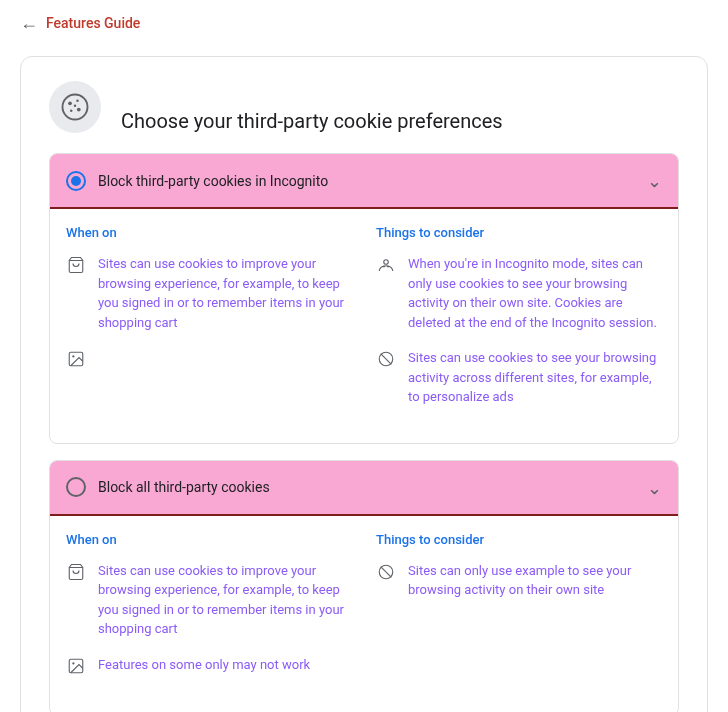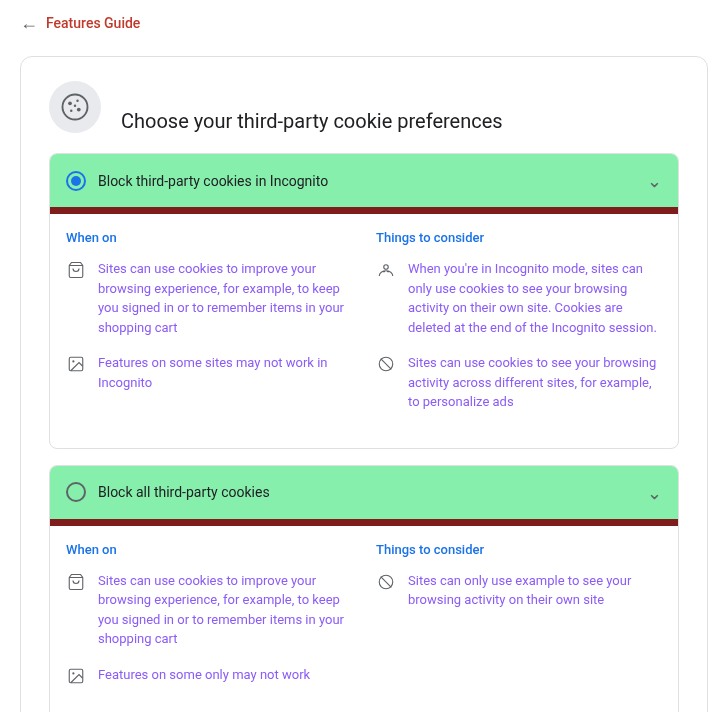--- a/index.html
+++ b/index.html
@@ -78,21 +78,21 @@
       border: 1px solid #e0e0e0;
       border-radius: 8px;
       margin-bottom: 16px;
       overflow: hidden;
     }
     .option-header {
       display: flex;
       align-items: center;
       padding: 16px 16px 16px 16px;
       cursor: pointer;
-      background: #86efac;
+      background: #f9a8d4;
       justify-content: space-between;
     }
     .option-header-left {
       display: flex;
       align-items: center;
       gap: 12px;
     }
     .radio-btn {
       width: 20px;
       height: 20px;
@@ -121,21 +121,21 @@
     .chevron {
       color: #5f6368;
       font-size: 18px;
       transform: rotate(180deg);
     }
     .option-content {
       padding: 0 16px 20px 16px;
       display: grid;
       grid-template-columns: 1fr 1fr;
       gap: 0 24px;
-      border-top: 7px solid #7f1d1d;
+      border-top: 2px solid #7f1d1d;
     }
     .when-on-col, .consider-col {
       padding-top: 16px;
     }
     .col-title {
       font-size: 13px;
       font-weight: 500;
       color: #1a73e8;
       margin-bottom: 14px;
     }
@@ -210,21 +210,20 @@
               <span class="bullet-text">Sites can use cookies to improve your browsing experience, for example, to keep you signed in or to remember items in your shopping cart</span>
             </div>
             <div class="bullet-item">
               <span class="bullet-icon">
                 <svg width="18" height="18" viewBox="0 0 24 24" fill="none">
                     <rect x="3" y="3" width="18" height="18" rx="2" stroke="#5f6368" stroke-width="1.5"></rect>
                     <circle cx="8.5" cy="8.5" r="1.5" fill="#5f6368"></circle>
                     <polyline points="21,15 16,10 5,21" stroke="#5f6368" stroke-width="1.5" fill="none"></polyline>
                   </svg>
               </span>
-              <span class="bullet-text">Features on some sites may not work in Incognito</span>
             </div>
           </div>
 
           <div class="consider-col">
             <div class="col-title">Things to consider</div>
             <div class="bullet-item">
               <span class="bullet-icon">
                 <svg width="18" height="18" viewBox="0 0 24 24" fill="none">
                     <circle cx="12" cy="8" r="3" stroke="#5f6368" stroke-width="1.5"></circle>
                     <path d="M3 20c0-4 4-7 9-7s9 3 9 7" stroke="#5f6368" stroke-width="1.5"></path>

